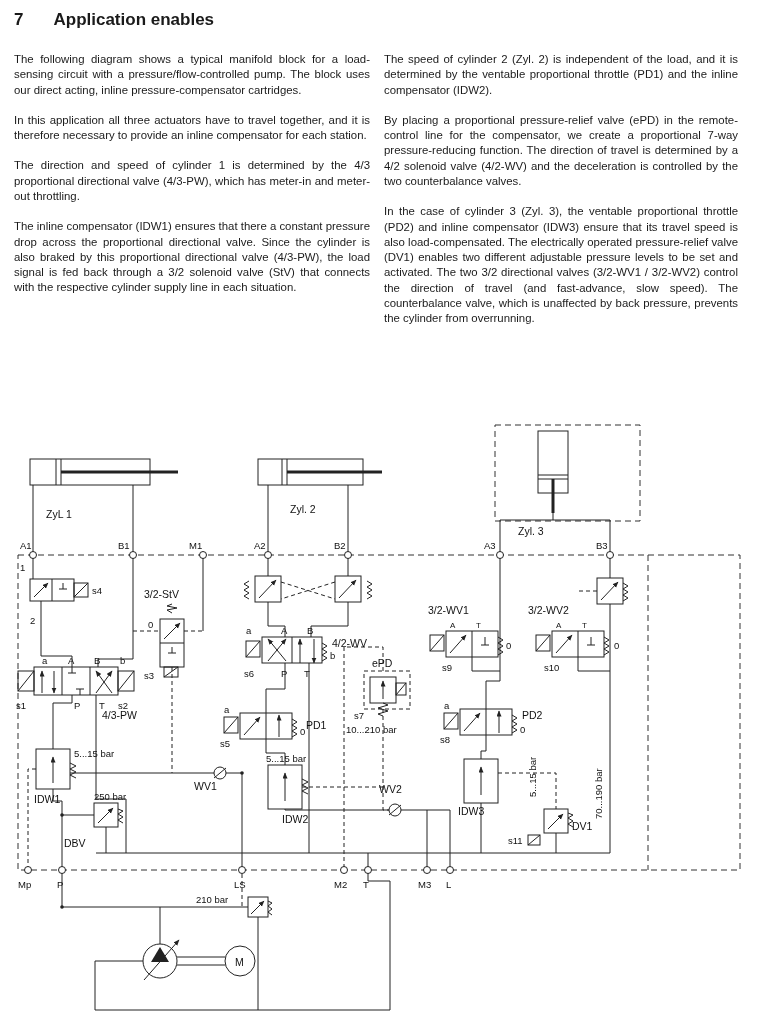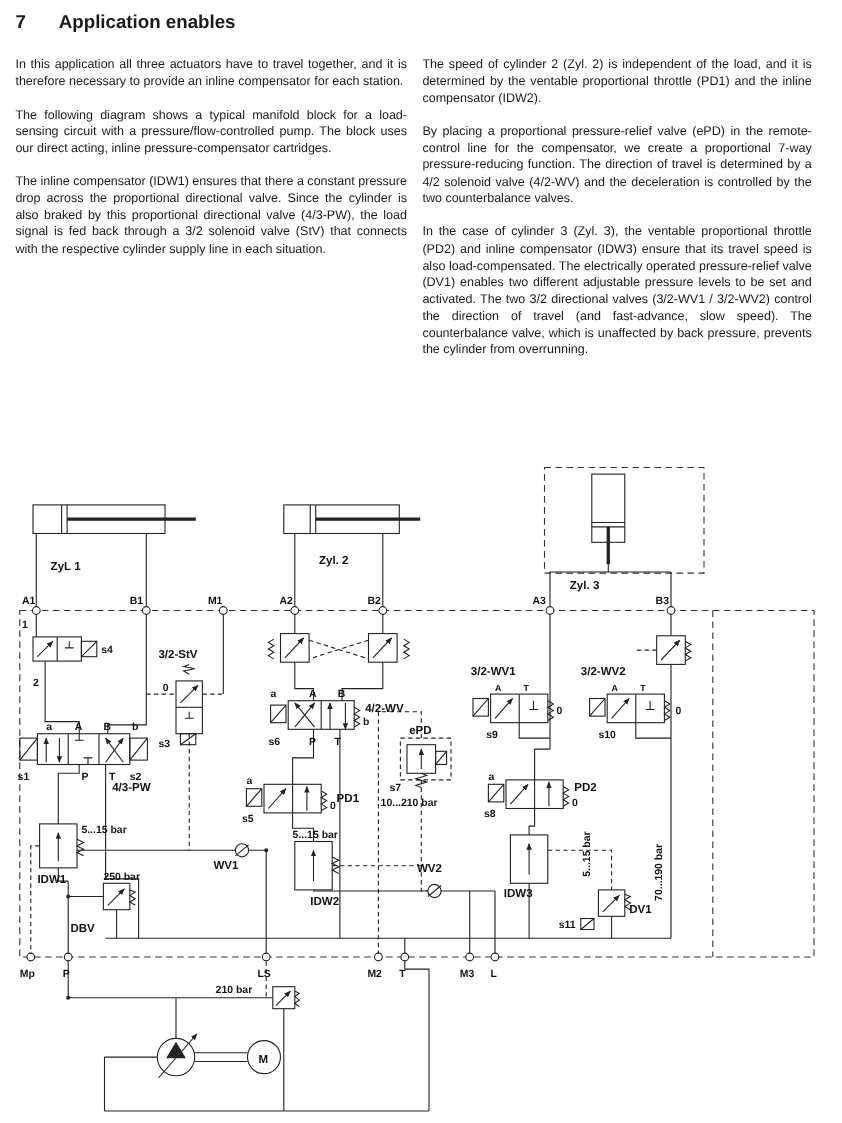--- a/index.html
+++ b/index.html
@@ -13,21 +13,21 @@
     position:absolute; left:14px; top:10px;
     font-size:17px; font-weight:bold; display:flex; gap:30px;
   }
   .col { position:absolute; top:52px; }
   .col-left  { left:14px;  width:356px; }
   .col-right { left:384px; width:354px; }
   .col p {
     font-size:11.4px; line-height:1.34; text-align:justify;
     margin:0 0 15px 0;
   }
-  .diagram { position:absolute; left:0; top:421px; width:765px; height:600px;font-weight:bold; }
+  .diagram { position:absolute; left:0; top:421px; width:765px; height:600px; }
   svg text { font-family:"Liberation Sans", sans-serif; fill:#111; }
   .cap  { font-size:10.5px; }
   .cyl  { font-size:10.5px; }
   .lbl  { font-size:9.5px; }
   .sm   { font-size:8px; }
   .ln   { stroke:#222; stroke-width:1; fill:none; }
   .lnd  { stroke:#222; stroke-width:1; fill:none; stroke-dasharray:4 3; }
   .bnd  { stroke:#333; stroke-width:1; fill:none; stroke-dasharray:6 4; }
   .thk  { stroke:#222; stroke-width:3; fill:none; }
   .dot  { fill:#222; }
@@ -37,22 +37,23 @@
 <body>
 
 <div class="page">
 
   <div class="heading">
     <span>7</span>
     <span>Application enables</span>
   </div>
 
   <div class="col col-left">
+    <p>The following diagram shows a typical manifold block for a load-sensing circuit with a pressure/flow-controlled pump. The block uses our direct acting, inline pressure-compensator cartridges.</p>
     <p>In this application all three actuators have to travel together, and it is therefore necessary to provide an inline compensator for each station.</p>
-    <p>The following diagram shows a typical manifold block for a load-sensing circuit with a pressure/flow-controlled pump. The block uses our direct acting, inline pressure-compensator cartridges.</p>
+    <p>The direction and speed of cylinder 1 is determined by the 4/3 proportional directional valve (4/3-PW), which has meter-in and meter-out throttling.</p>
     <p>The inline compensator (IDW1) ensures that there a constant pressure drop across the proportional directional valve. Since the cylinder is also braked by this proportional directional valve (4/3-PW), the load signal is fed back through a 3/2 solenoid valve (StV) that connects with the respective cylinder supply line in each situation.</p>
   </div>
 
   <div class="col col-right">
     <p>The speed of cylinder 2 (Zyl. 2) is independent of the load, and it is determined by the ventable proportional throttle (PD1) and the inline compensator (IDW2).</p>
     <p>By placing a proportional pressure-relief valve (ePD) in the remote-control line for the compensator, we create a proportional 7-way pressure-reducing function. The direction of travel is determined by a 4/2 solenoid valve (4/2-WV) and the deceleration is controlled by the two counterbalance valves.</p>
     <p>In the case of cylinder 3 (Zyl. 3), the ventable proportional throttle (PD2) and inline compensator (IDW3) ensure that its travel speed is also load-compensated. The electrically operated pressure-relief valve (DV1) enables two different adjustable pressure levels to be set and activated. The two 3/2 directional valves (3/2-WV1 / 3/2-WV2) control the direction of travel (and fast-advance, slow speed). The counterbalance valve, which is unaffected by back pressure, prevents the cylinder from overrunning.</p>
   </div>
 
   <div class="diagram">

